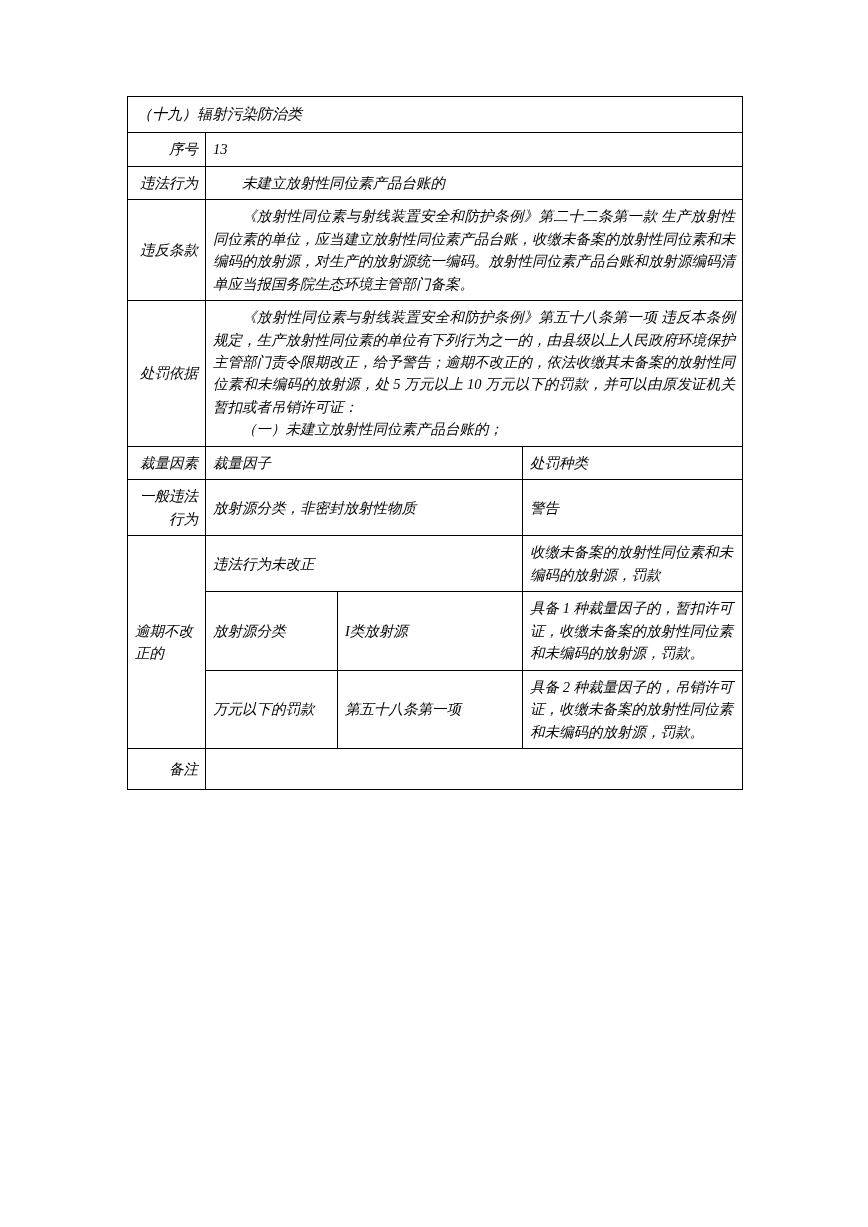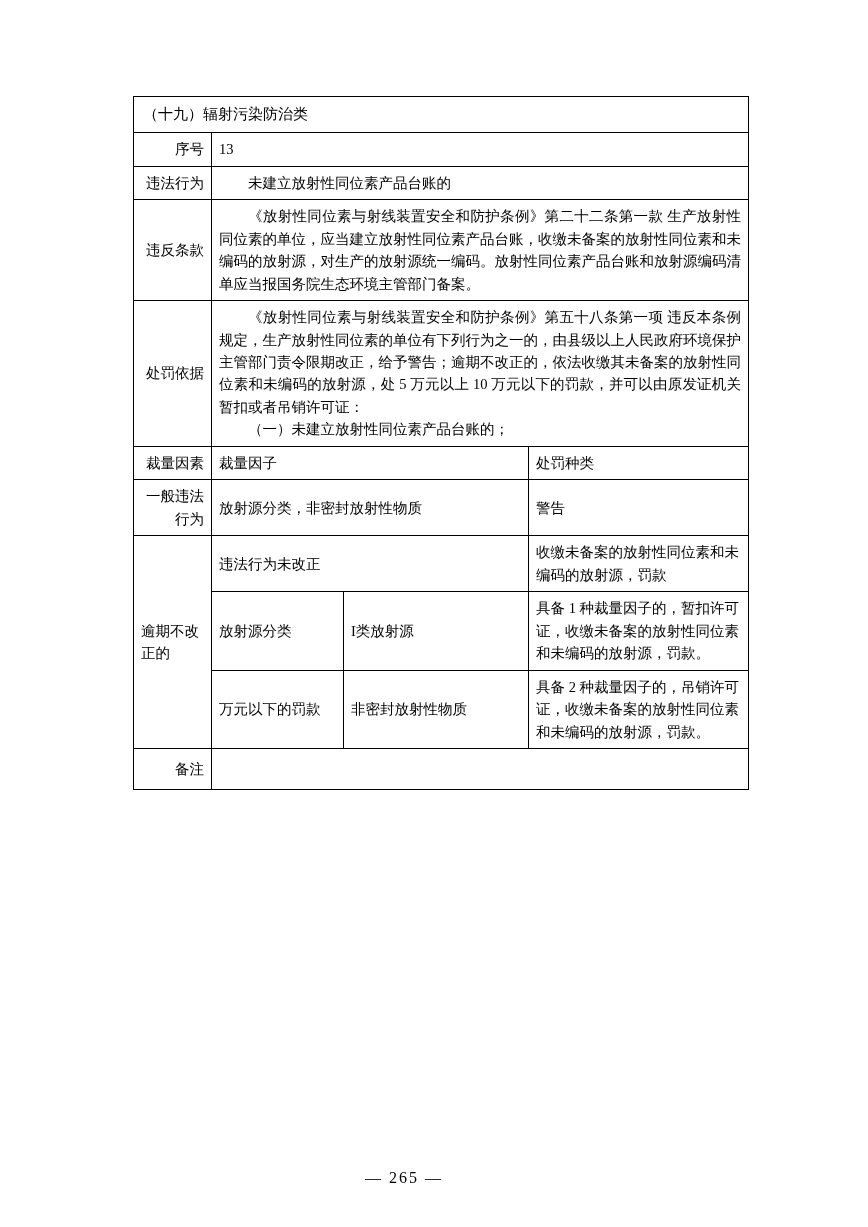--- a/index.html
+++ b/index.html
@@ -16,25 +16,26 @@
     overflow: hidden;
   }
   .page {
     position: relative;
     width: 868px;
     height: 1227px;
     box-sizing: border-box;
   }
   .doc-table {
     position: absolute;
-    left: 133px;
+    left: 127px;
     top: 96px;
     width: 615px;
     border-collapse: collapse;
     table-layout: fixed;
+    font-style: italic;
   }
   .doc-table td {
     border: 1px solid #000000;
     vertical-align: middle;
     padding: 5px 7px;
     font-size: 14.5px;
     line-height: 1.55;
   }
   .lbl {
     text-align: right;
@@ -129,28 +130,25 @@
       </tr>
 
       <tr>
         <td>放射源分类</td>
         <td>I类放射源</td>
         <td>具备 1 种裁量因子的，暂扣许可证，收缴未备案的放射性同位素和未编码的放射源，罚款。</td>
       </tr>
 
       <tr>
         <td>万元以下的罚款</td>
-        <td>非密封放射性物质</td>
+        <td>第五十八条第一项</td>
         <td>具备 2 种裁量因子的，吊销许可证，收缴未备案的放射性同位素和未编码的放射源，罚款。</td>
       </tr>
 
       <tr>
         <td class="lbl">备注</td>
         <td colspan="3" style="height:30px"></td>
       </tr>
     </tbody>
   </table>
 
-  <div class="page-number">
-    <span class="pn-inner">—  265  —</span>
-  </div>
 
 </div>
 
 </body></html>

